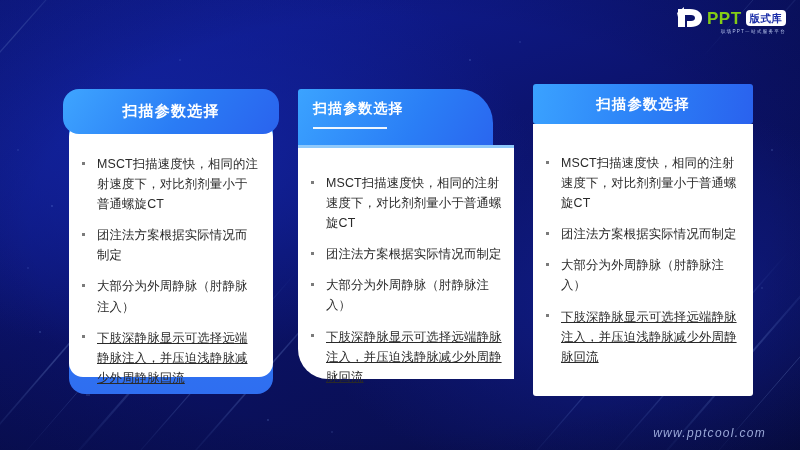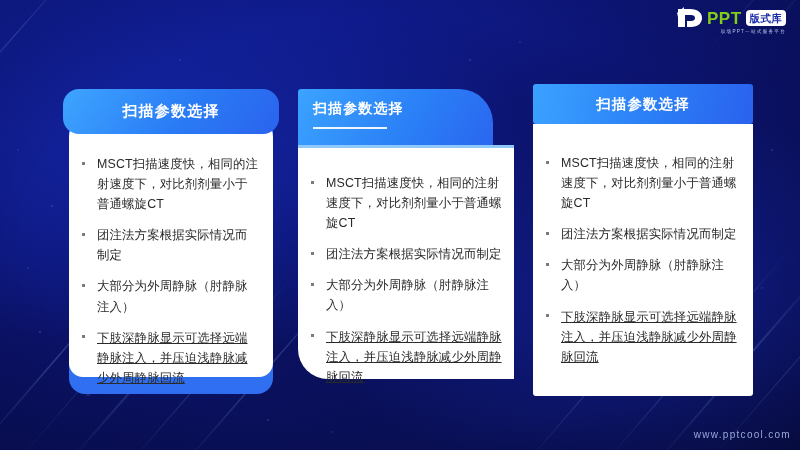--- a/index.html
+++ b/index.html
@@ -135,22 +135,22 @@
   }
   #card3 .c3-body {
     position:absolute; left:0; top:40px; width:220px; height:272px;
     background:#ffffff; border-radius:0 0 3px 3px;
     padding:20px 13px 10px 11px;
     z-index:1;
   }
 
   
   #footer {
-    position:absolute; right:9px; bottom:10px;
-    color:#9aa8d8; font-size:10px; letter-spacing:1.3px;
+    position:absolute; right:34px; bottom:10px;
+    color:#9aa8d8; font-size:12px; letter-spacing:1.3px;font-style:italic;
   }
 </style>
 </head>
 <body>
 
 <div id="bg"></div>
 
 <svg id="bg-streaks" viewBox="0 0 800 450" preserveAspectRatio="none">
   <defs>
     <linearGradient id="stk" x1="0" y1="0" x2="1" y2="0">

